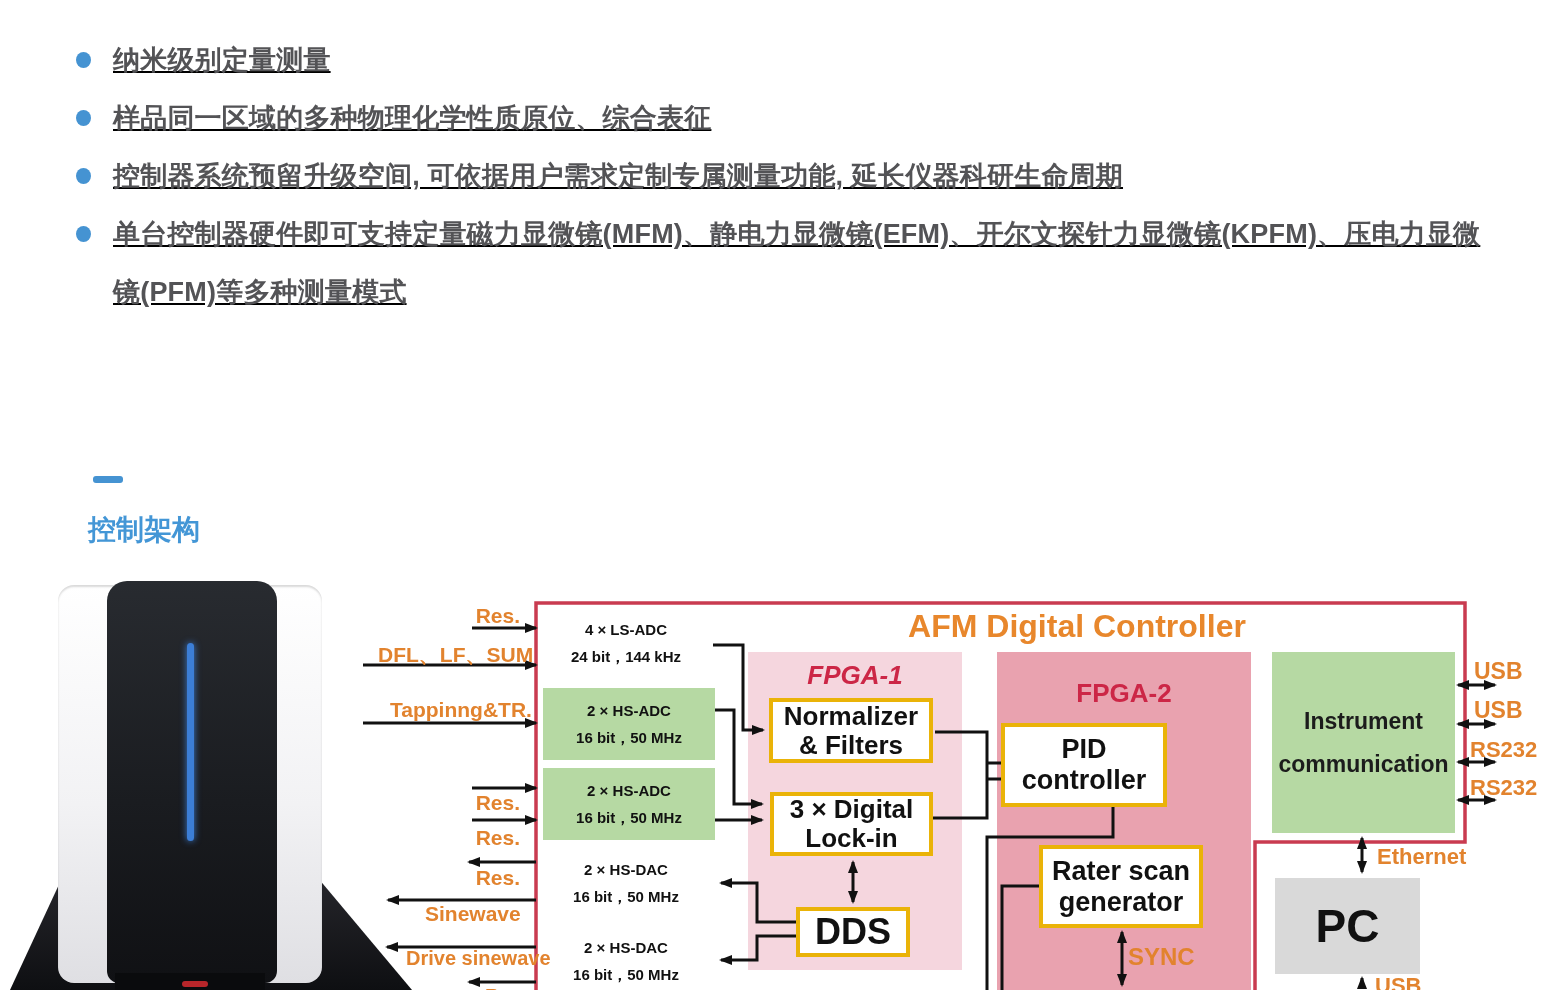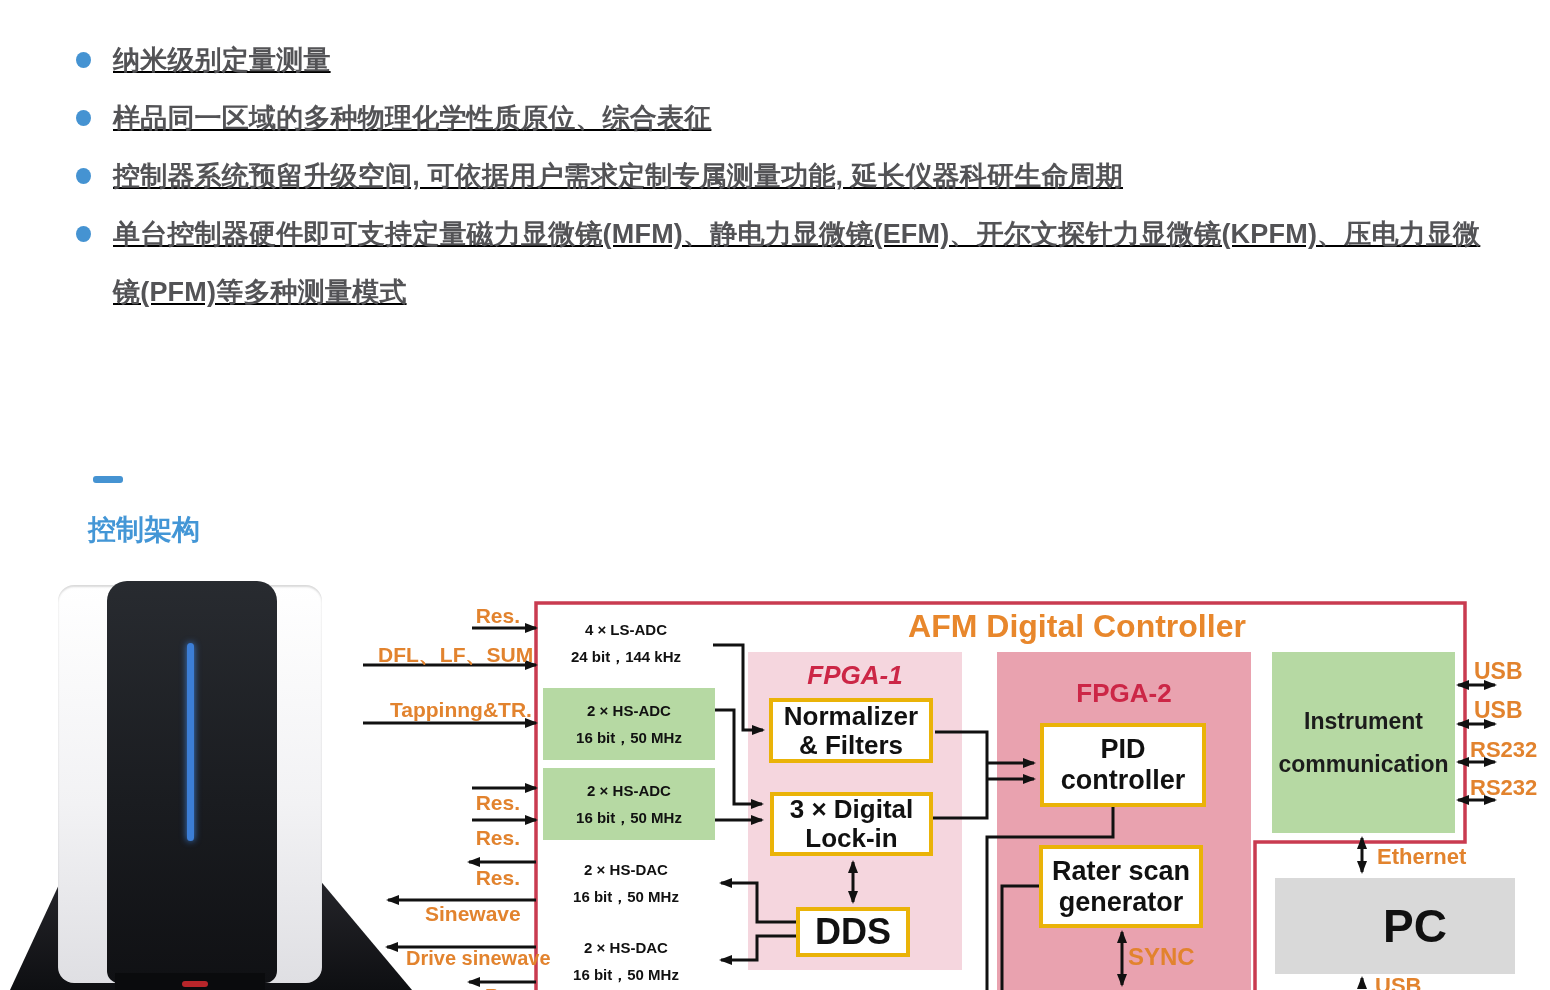--- a/index.html
+++ b/index.html
@@ -81,22 +81,22 @@
 </div>
 <div class="panel" style="left:997px;top:652px;width:254px;height:338px;background:#e9a2af;">
   <div class="panel-label" style="margin-top:26px;">FPGA-2</div>
 </div>
 <div class="panel" style="left:1272px;top:652px;width:183px;height:181px;background:#b6d9a3;
             display:flex;flex-direction:column;align-items:center;justify-content:center;
             font-size:23px;font-weight:700;color:#1c1c1c;line-height:43px;">
   <div>Instrument</div>
   <div>communication</div>
 </div>
-<div class="panel" style="left:1275px;top:878px;width:200px;height:96px;background:#d9d9d9;
-            display:flex;align-items:center;justify-content:center;font-size:46px;font-weight:700;color:#111;padding-left:40px;">
+<div class="panel" style="left:1275px;top:878px;width:145px;height:96px;background:#d9d9d9;
+            display:flex;align-items:center;justify-content:center;font-size:46px;font-weight:700;color:#111;">
   <span>PC</span>
 </div>
 
 <svg class="wires" width="1550" height="990" viewBox="0 0 1550 990">
   <defs>
     <marker id="ah" markerUnits="userSpaceOnUse" markerWidth="15" markerHeight="13" refX="12" refY="6" orient="auto-start-reverse">
       <path d="M1,1 L14,6 L1,11 Z" fill="#111"></path>
     </marker>
   </defs>
 
@@ -169,21 +169,21 @@
   <div>Normalizer</div>
   <div>&amp; Filters</div>
 </div>
 <div class="wbox" style="left:770px;top:792px;width:163px;height:64px;font-size:26px;line-height:29px;">
   <div>3 × Digital</div>
   <div>Lock-in</div>
 </div>
 <div class="wbox" style="left:796px;top:907px;width:114px;height:50px;font-size:36px;">
   <div>DDS</div>
 </div>
-<div class="wbox" style="left:1040px;top:723px;width:166px;height:84px;font-size:27px;line-height:31px;">
+<div class="wbox" style="left:1001px;top:723px;width:166px;height:84px;font-size:27px;line-height:31px;">
   <div>PID</div>
   <div>controller</div>
 </div>
 <div class="wbox" style="left:1039px;top:845px;width:164px;height:83px;font-size:27px;line-height:31px;">
   <div>Rater scan</div>
   <div>generator</div>
 </div>
 
 <div class="lbl-orange" style="left:440px;top:604px;width:80px;text-align:right;font-size:21px;">Res.</div>
 <div class="lbl-orange" style="left:378px;top:641px;font-size:21px;">DFL、LF、SUM</div>

